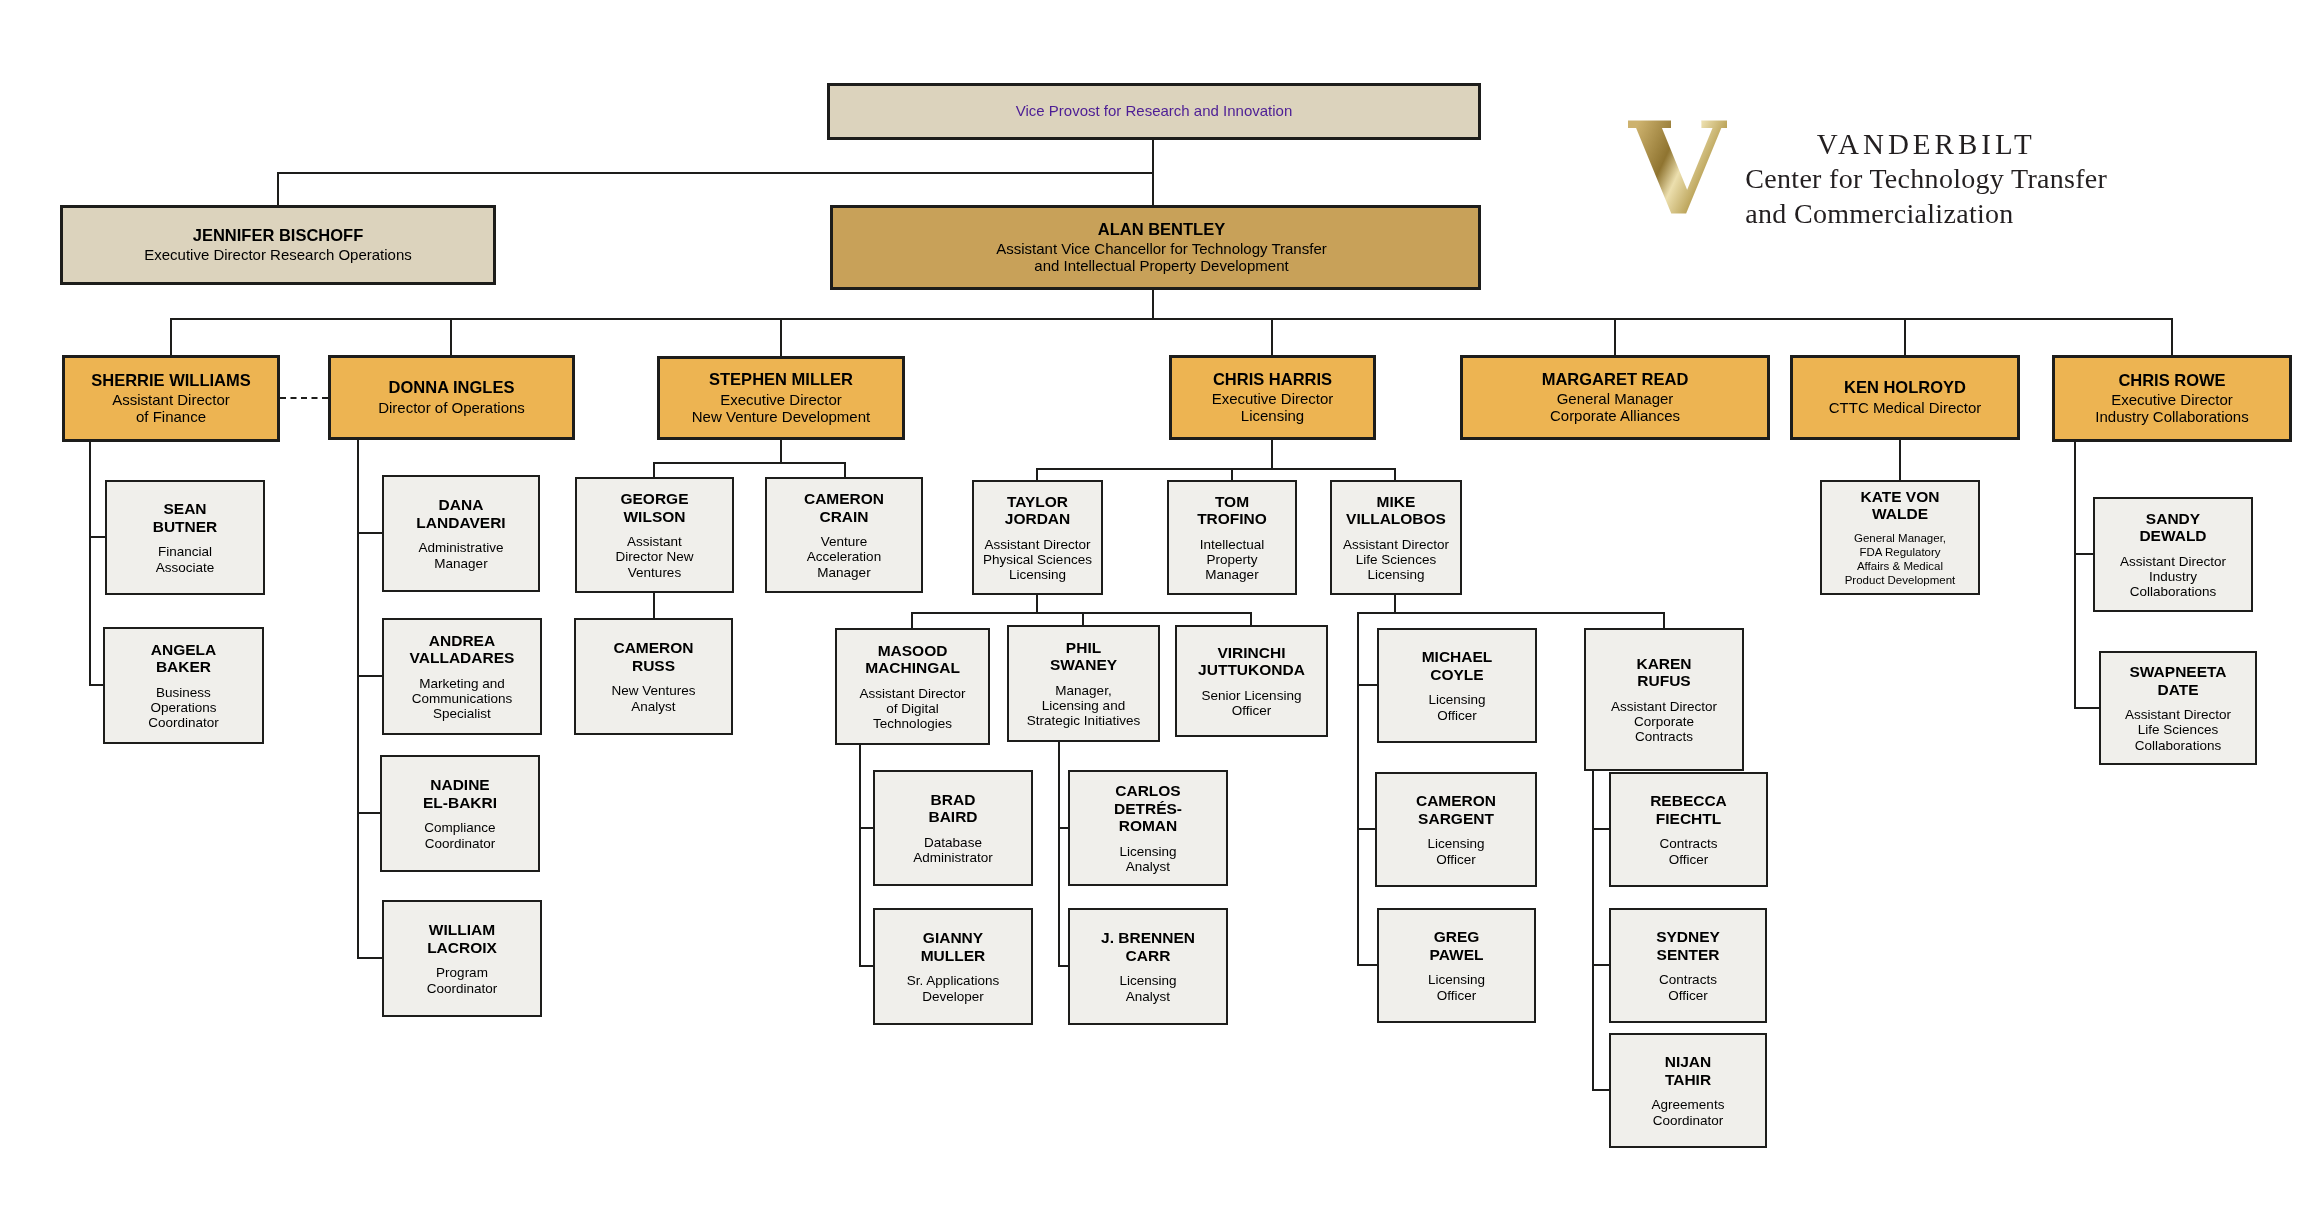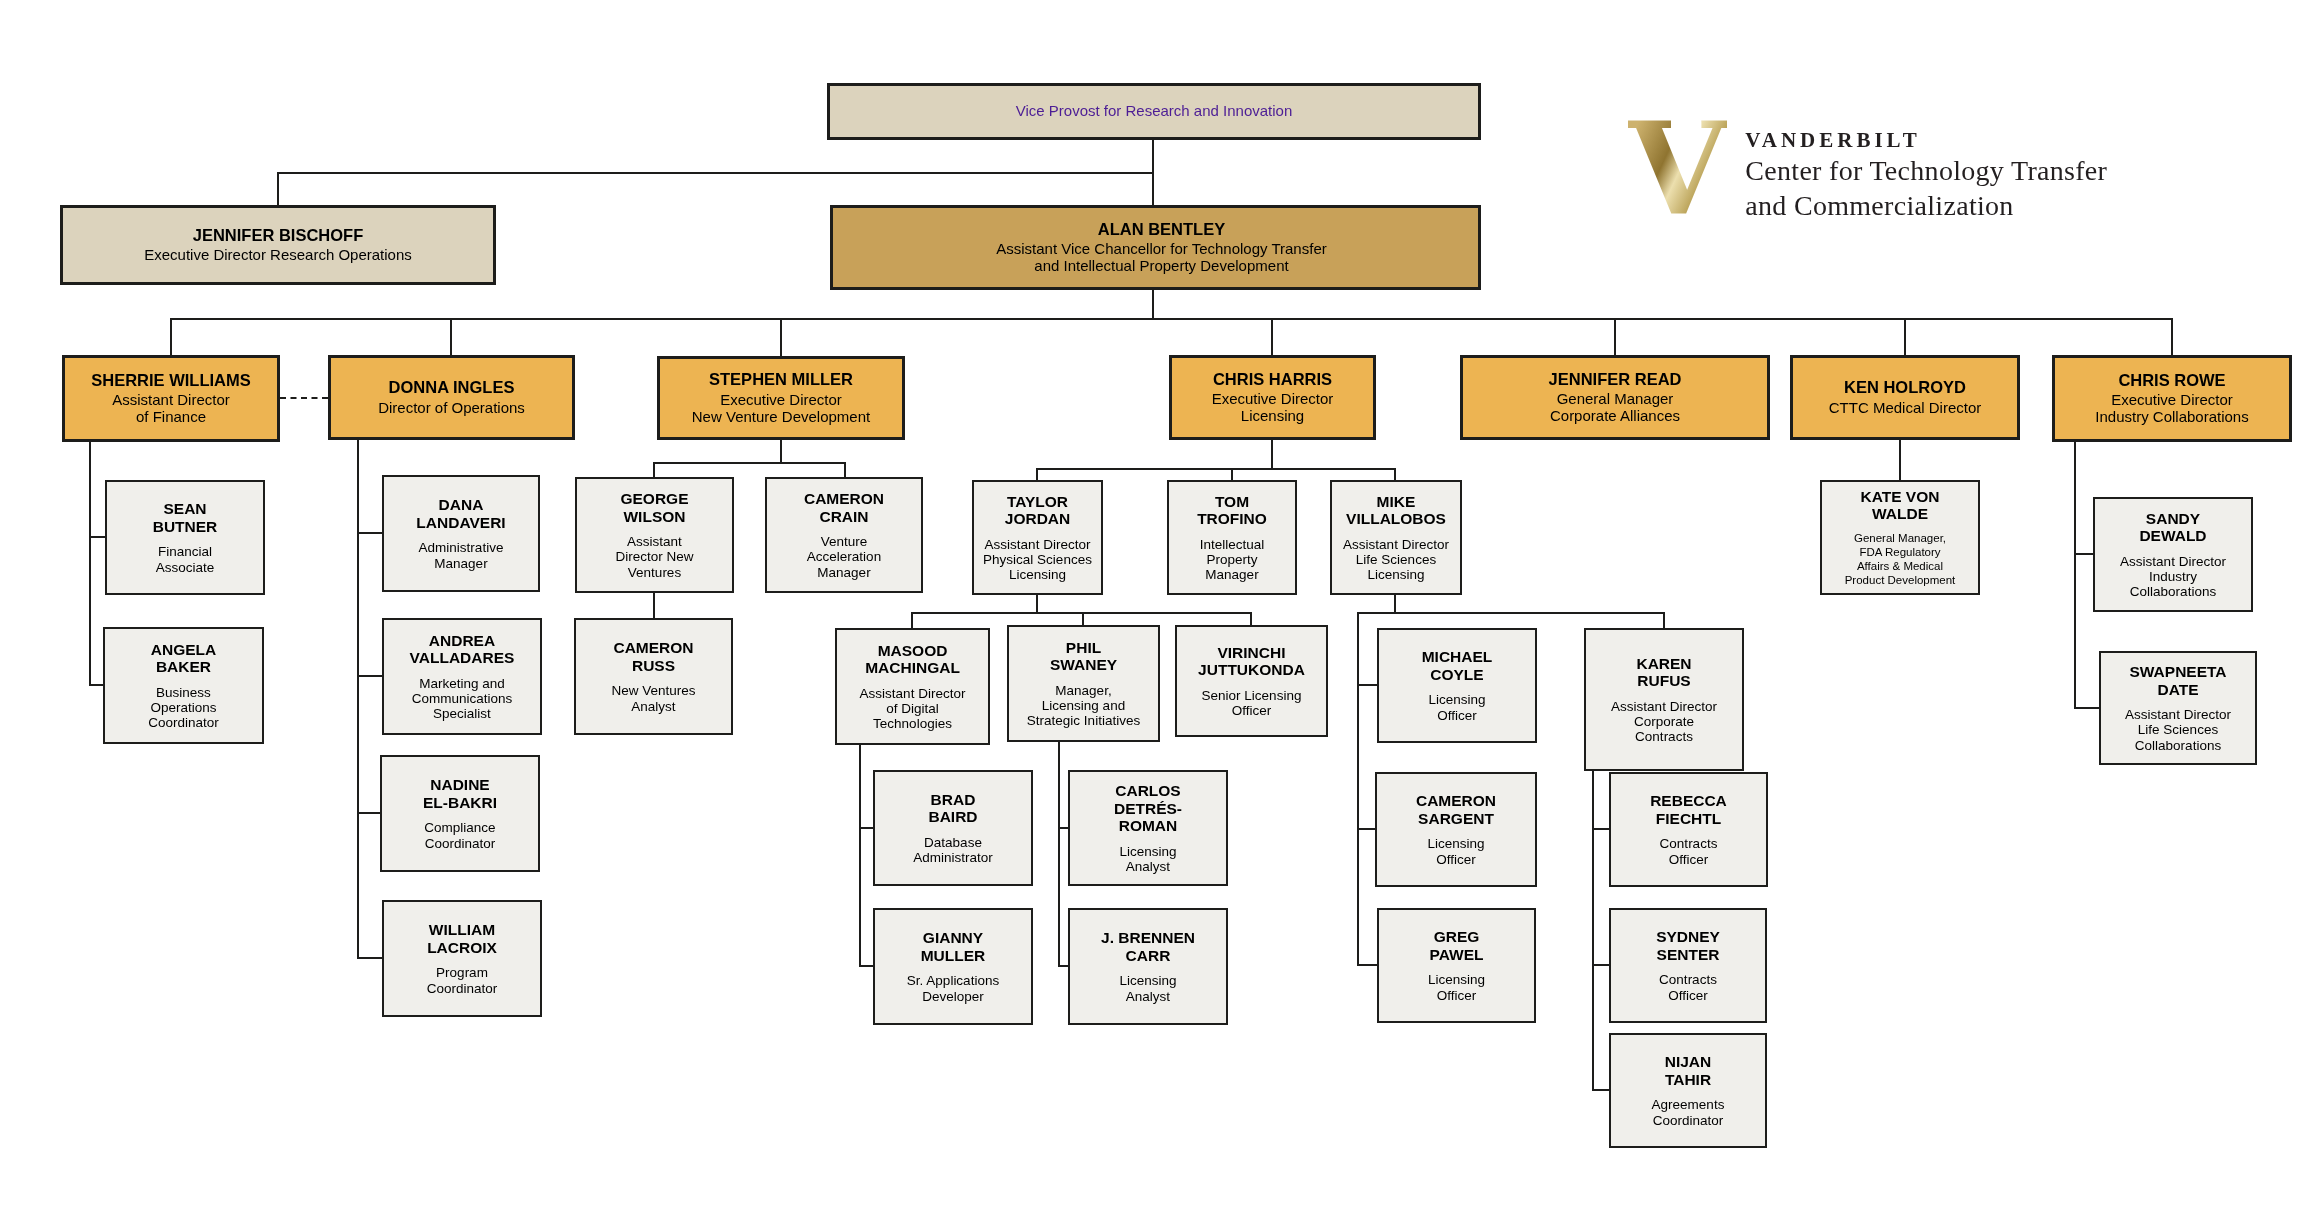--- a/index.html
+++ b/index.html
@@ -24,21 +24,21 @@
   .gray .nm{font-size:15.5px;}
   .gray .tt{font-size:13.5px;margin-top:9px;}
   .kate .tt{font-size:11.5px;margin-top:8px;line-height:1.22;}
   
   .logo{position:absolute;left:1628px;top:120px;display:flex;align-items:flex-start;}
   .logo-v{font-family:"DejaVu Serif","Liberation Serif",serif;font-weight:bold;
           font-size:128px;line-height:0.76;color:#b49244;
           background:linear-gradient(115deg,#cdb26e 8%,#8f7430 38%,#ecdfae 52%,#a3862f 80%,#d9c689 100%);
           -webkit-background-clip:text;background-clip:text;-webkit-text-fill-color:transparent;}
   .logo-text{margin-left:18px;padding-top:8px;color:#231f20;}
-  .logo-brand{font-family:"Liberation Serif",serif;font-weight:bold;font-size:21px;letter-spacing:4px;}
+  .logo-brand{font-family:"Liberation Serif",serif;font-weight:normal;font-size:29px;letter-spacing:4px;text-align:center;}
   .logo-sub{font-family:"Liberation Serif",serif;font-size:28px;line-height:1.17;letter-spacing:0.3px;margin-top:2px;}
 </style>
 </head>
 <body>
 
 <div class="canvas">
 
   <div class="cl" style="left:1152px;top:140px;width:2px;height:65px"></div>
   <div class="cl" style="left:277px;top:172px;width:877px;height:2px"></div>
   <div class="cl" style="left:277px;top:172px;width:2px;height:33px"></div>
@@ -149,21 +149,21 @@
 New Venture Development</div>
   </div>
 
   <div class="node amber lvl" style="left:1169px;top:355px;width:207px;height:85px">
     <div class="nm">CHRIS HARRIS</div>
     <div class="tt">Executive Director
 Licensing</div>
   </div>
 
   <div class="node amber lvl" style="left:1460px;top:355px;width:310px;height:85px">
-    <div class="nm">JENNIFER READ</div>
+    <div class="nm">MARGARET READ</div>
     <div class="tt">General Manager
 Corporate Alliances</div>
   </div>
 
   <div class="node amber lvl" style="left:1790px;top:355px;width:230px;height:85px">
     <div class="nm">KEN HOLROYD</div>
     <div class="tt">CTTC Medical Director</div>
   </div>
 
   <div class="node amber lvl" style="left:2052px;top:355px;width:240px;height:87px">

